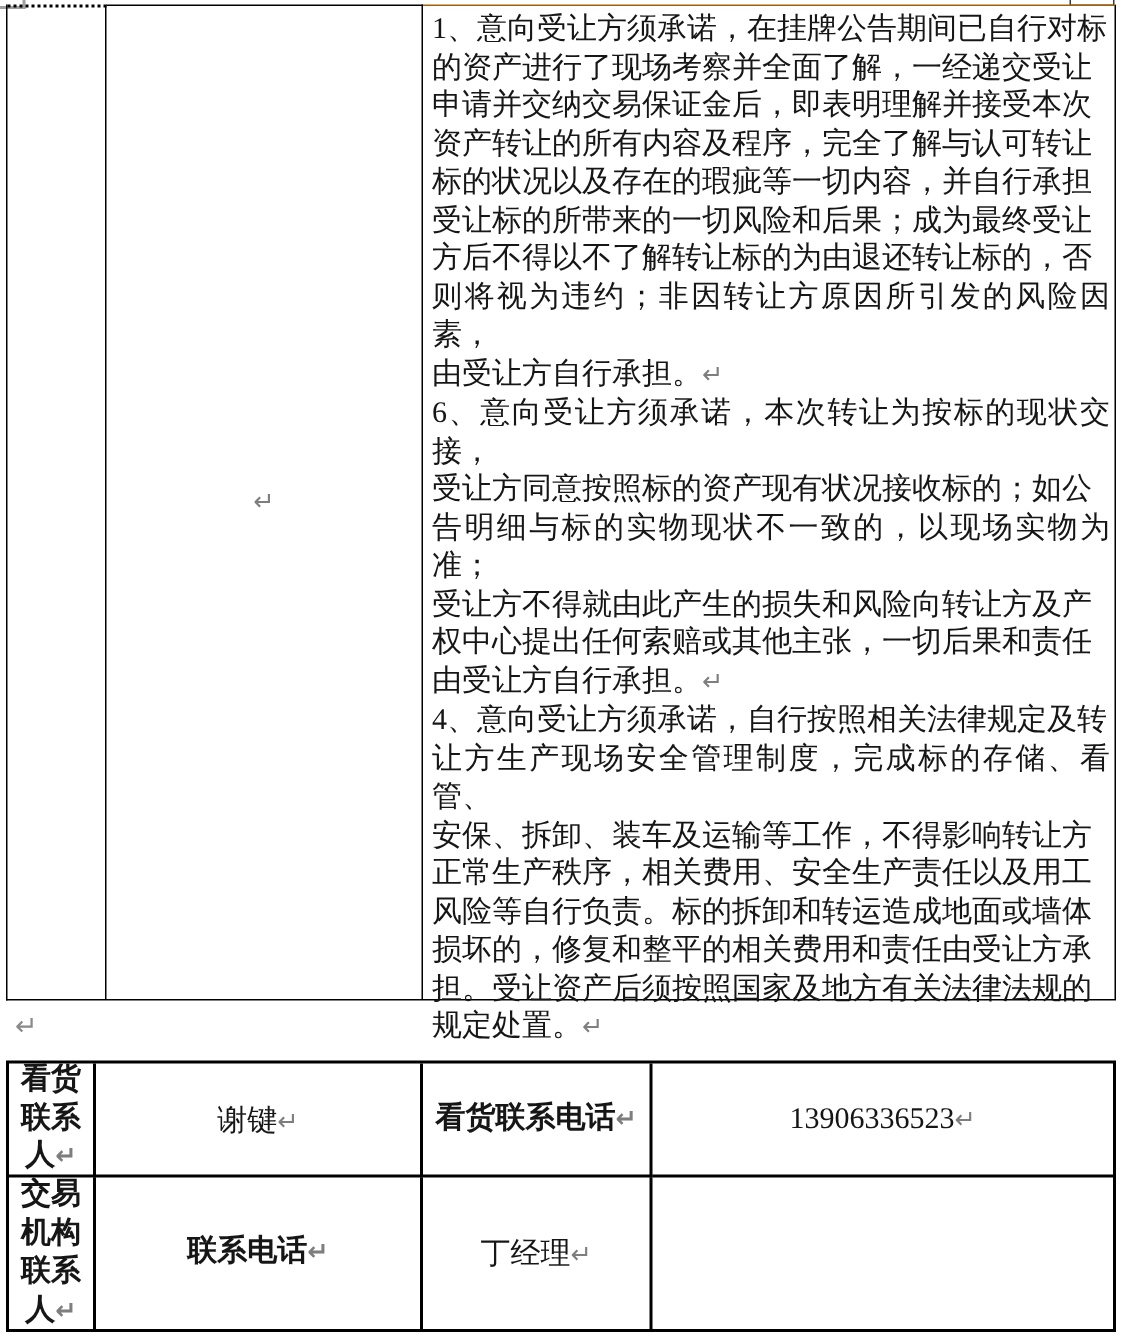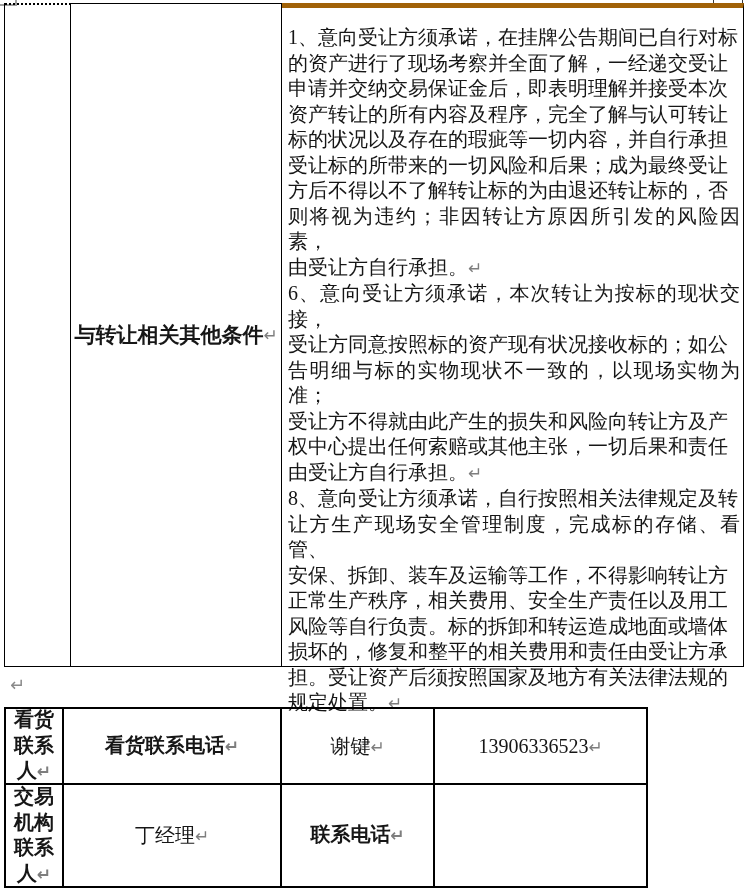--- a/index.html
+++ b/index.html
@@ -38,22 +38,22 @@
   }
   .bt-col-header {
     width: 211px;
     border-top: 1px solid #000;
     display: flex;
     align-items: center;
     justify-content: center;
   }
   .bt-col-text {
     flex: 1;
-    border-top: 5px solid #a16207;
-    padding: 17px 3px 0 6px;
+    border-top: 1px solid #a16207;
+    padding: 3px 3px 0 6px;
   }
   .row-header {
     font-weight: bold;
     font-size: 21px;
     letter-spacing: 0px;
     white-space: nowrap;
   }
   .cond-para {
     font-size: 20px;
     line-height: 25.5px;
@@ -74,21 +74,21 @@
     top: 674px;
     color: #8a8a8a;
     font-family: "DejaVu Sans", sans-serif;
     font-size: 18px;
   }
   
   .contact-table {
     position: absolute;
     left: 4px;
     top: 707px;
-    width: 644px;
+    width: 740px;
     box-sizing: border-box;
     border: 2px solid #000;
     display: grid;
     grid-template-columns: 58px 218px 153px 1fr;
     grid-template-rows: 76px 101px;
   }
   .ct-cell {
     box-sizing: border-box;
     border-right: 2px solid #000;
     border-bottom: 2px solid #000;
@@ -129,21 +129,20 @@
 <body>
 
 <div id="page">
 
   <div class="crop-mark-left"></div>
   <div class="crop-box-right"></div>
 
   <div class="big-table">
     <div class="bt-col bt-col-empty"></div>
     <div class="bt-col bt-col-header">
-      <span class="row-header">与转让相关其他条件</span>
         <span class="pmark">↵</span>
     </div>
     <div class="bt-col bt-col-text">
       <div class="cond-para">
         <span class="pre">1、意向受让方须承诺，在挂牌公告期间已自行对标
 的资产进行了现场考察并全面了解，一经递交受让
 申请并交纳交易保证金后，即表明理解并接受本次
 资产转让的所有内容及程序，完全了解与认可转让
 标的状况以及存在的瑕疵等一切内容，并自行承担
 受让标的所带来的一切风险和后果；成为最终受让
@@ -153,58 +152,58 @@
       </div>
       <div class="cond-para">
         <span class="pre">6、意向受让方须承诺，本次转让为按标的现状交接，
 受让方同意按照标的资产现有状况接收标的；如公
 告明细与标的实物现状不一致的，以现场实物为准；
 受让方不得就由此产生的损失和风险向转让方及产
 权中心提出任何索赔或其他主张，一切后果和责任
 由受让方自行承担。</span><span class="pmark">↵</span>
       </div>
       <div class="cond-para">
-        <span class="pre">8、意向受让方须承诺，自行按照相关法律规定及转
+        <span class="pre">4、意向受让方须承诺，自行按照相关法律规定及转
 让方生产现场安全管理制度，完成标的存储、看管、
 安保、拆卸、装车及运输等工作，不得影响转让方
 正常生产秩序，相关费用、安全生产责任以及用工
 风险等自行负责。标的拆卸和转运造成地面或墙体
 损坏的，修复和整平的相关费用和责任由受让方承
 担。受让资产后须按照国家及地方有关法律法规的
 规定处置。</span><span class="pmark">↵</span>
       </div>
     </div>
   </div>
 
   <div class="free-pmark">↵</div>
 
   <div class="contact-table">
 
     <div class="ct-cell ct-label">
       <div class="pre"><span>看货
 联系
 人</span><span class="pmark">↵</span></div>
     </div>
+    <div class="ct-cell">
+      <div><span>谢键</span><span class="pmark">↵</span></div>
+    </div>
     <div class="ct-cell ct-label">
       <div><span>看货联系电话</span><span class="pmark">↵</span></div>
-    </div>
-    <div class="ct-cell">
-      <div><span>谢键</span><span class="pmark">↵</span></div>
     </div>
     <div class="ct-cell last-col">
       <div><span>13906336523</span><span class="pmark">↵</span></div>
     </div>
 
     <div class="ct-cell ct-label last-row">
       <div class="pre"><span>交易
 机构
 联系
 人</span><span class="pmark">↵</span></div>
     </div>
+    <div class="ct-cell ct-label last-row">
+      <div><span>联系电话</span><span class="pmark">↵</span></div>
+    </div>
     <div class="ct-cell last-row">
       <div><span>丁经理</span><span class="pmark">↵</span></div>
     </div>
-    <div class="ct-cell ct-label last-row">
-      <div><span>联系电话</span><span class="pmark">↵</span></div>
-    </div>
   </div>
 
 </div>
 
 </body></html>

